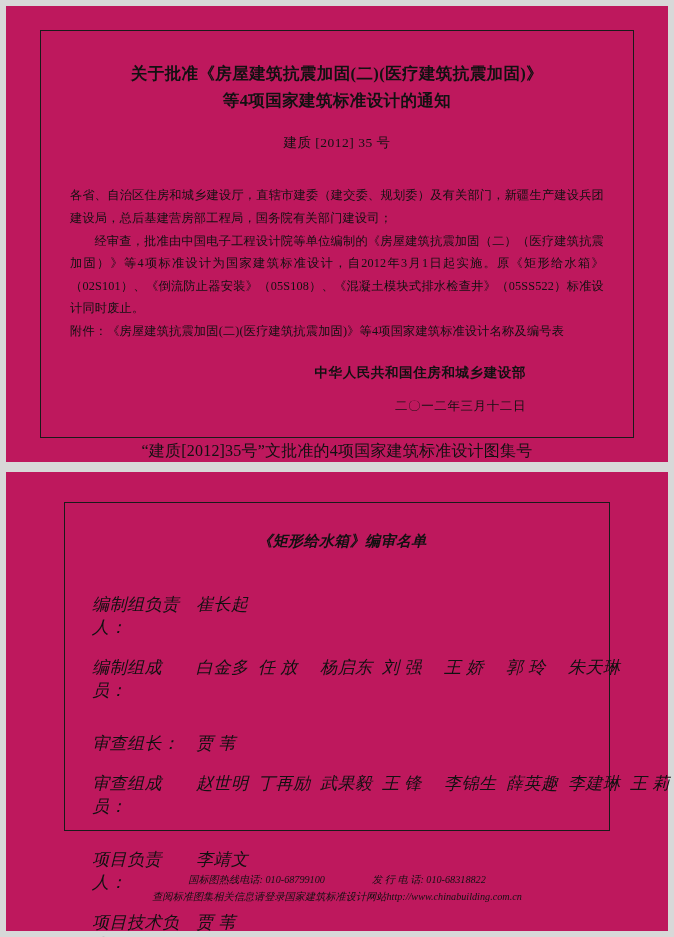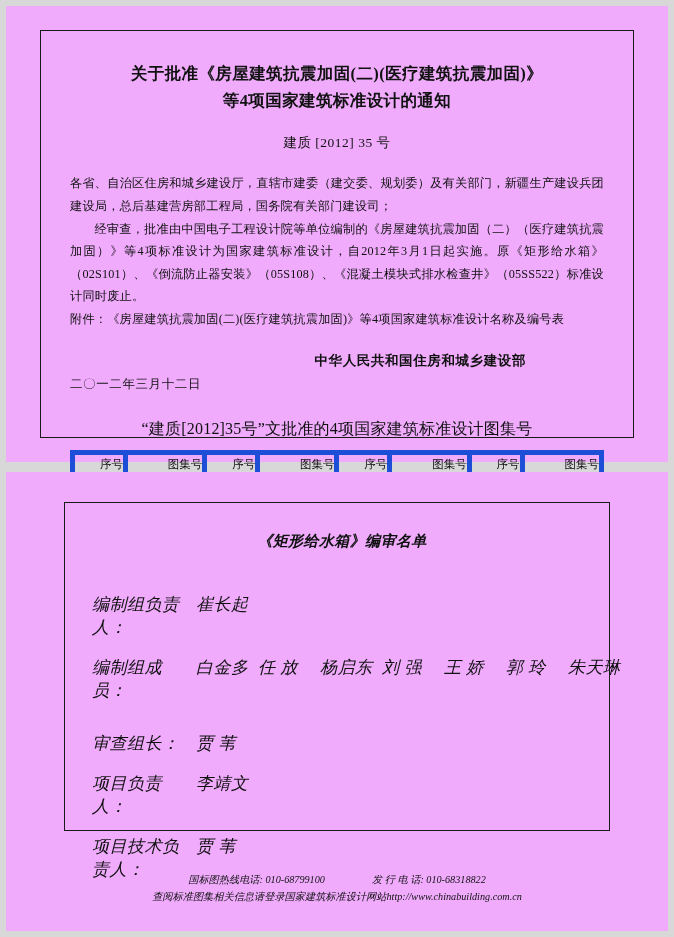--- a/index.html
+++ b/index.html
@@ -12,21 +12,21 @@
     width: 674px;
     height: 937px;
     position: relative;
     background: #d8d8d8;
     overflow: hidden;
   }
   .sheet {
     position: absolute;
     left: 6px;
     width: 662px;
-    background: #f0abfc;
+    background: #be185d;
     box-sizing: border-box;
   }
   .sheet-1 { top: 6px; height: 456px; }
   .sheet-2 { top: 472px; height: 459px; font-style: italic; }
 
   .inner-border {
     position: absolute;
     border: 1px solid #1a1a1a;
     box-sizing: border-box;
   }
@@ -54,42 +54,42 @@
   }
   .docnum {
     text-align: center;
     font-size: 13.5px;
     font-weight: normal;
     margin-top: 20px;
     color: #111;
     letter-spacing: 0.5px;
   }
   .body-text {
-    margin-top: 20px;
+    margin-top: 32px;
     font-size: 12.2px;
     line-height: 1.85;
     color: #111;
     text-align: justify;
     letter-spacing: 0.2px;
   }
   .body-text p { margin: 0; }
   .indent { text-indent: 2em; }
 
   .signer {
     margin-top: 22px;
     text-align: right;
     padding-right: 78px;
     font-size: 13.5px;
     font-weight: bold;
     color: #111;
     letter-spacing: 0.6px;
   }
   .signdate {
-    margin-top: 6px;
-    text-align: left;
+    margin-top: 16px;
+    text-align: right;
     padding-right: 78px;
     font-size: 12.5px;
     color: #111;
     letter-spacing: 0.6px;
   }
 
   .attach-title {
     margin-top: 26px;
     font-size: 16px;
     color: #111;
@@ -247,20 +247,33 @@
           </div>
         </div>
 
         <div class="row">
           <div class="row-label">审查组长：</div>
           <div class="row-names">
             <div class="name">贾 苇</div>
           </div>
         </div>
 
+        <div class="row gap">
+          <div class="row-label">审查组成员：</div>
+          <div class="row-names">
+            <div class="name">赵世明</div>
+            <div class="name">丁再励</div>
+            <div class="name">武果毅</div>
+            <div class="name">王 锋</div>
+            <div class="name">李锦生</div>
+            <div class="name">薛英趣</div>
+            <div class="name">李建琳</div>
+            <div class="name">王 莉</div>
+          </div>
+        </div>
 
         <div class="row">
           <div class="row-label">项目负责人：</div>
           <div class="row-names">
             <div class="name">李靖文</div>
           </div>
         </div>
 
         <div class="row">
           <div class="row-label">项目技术负责人：</div>

